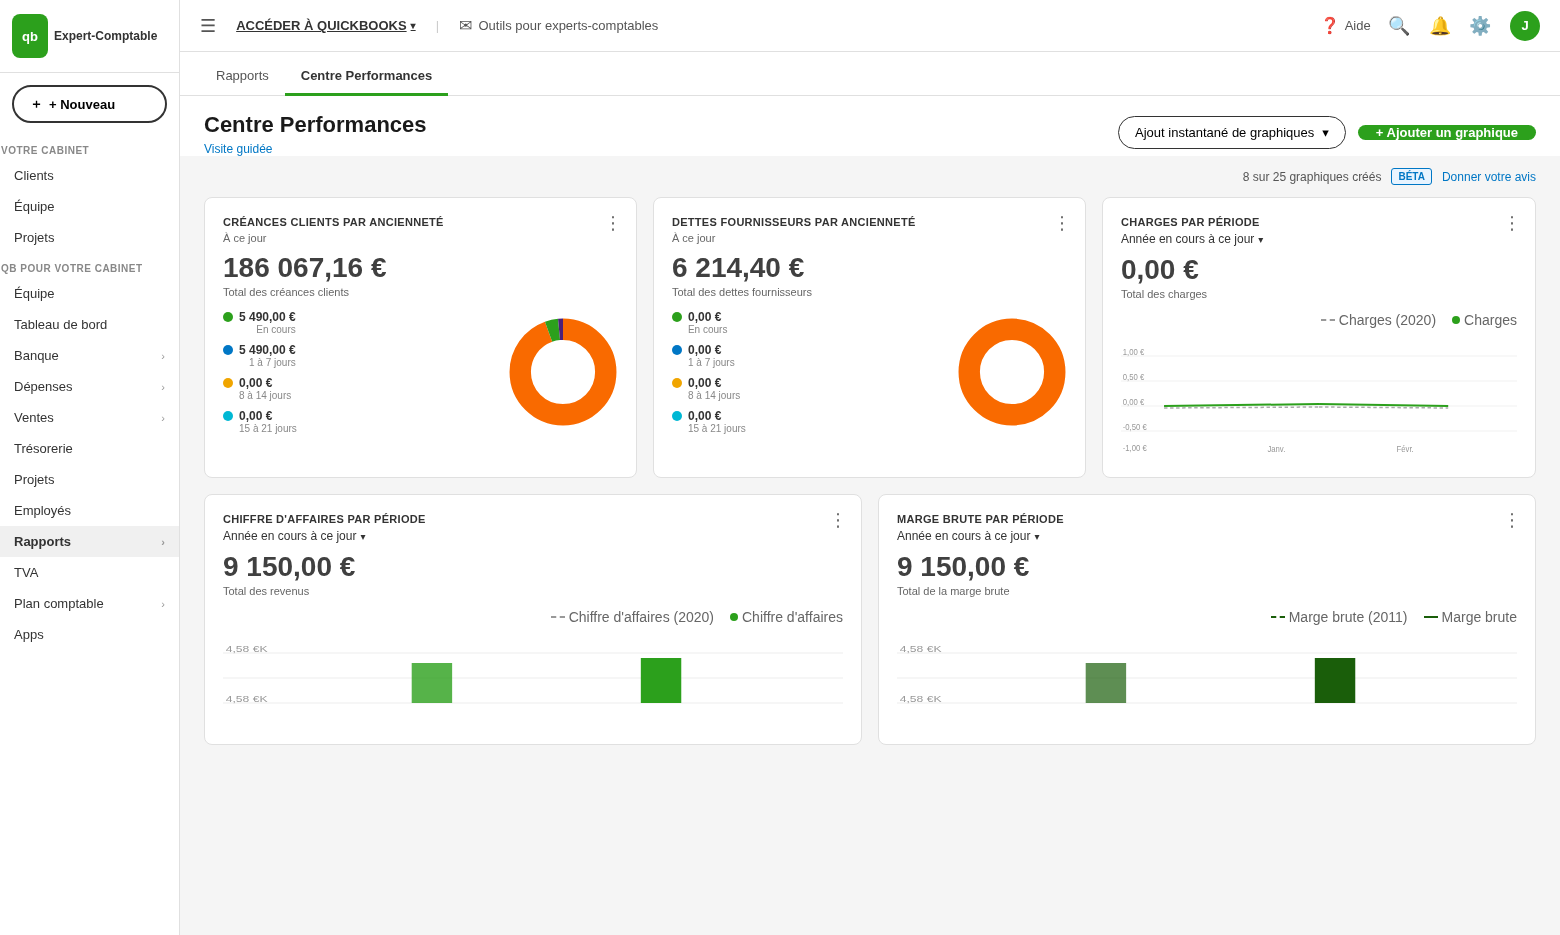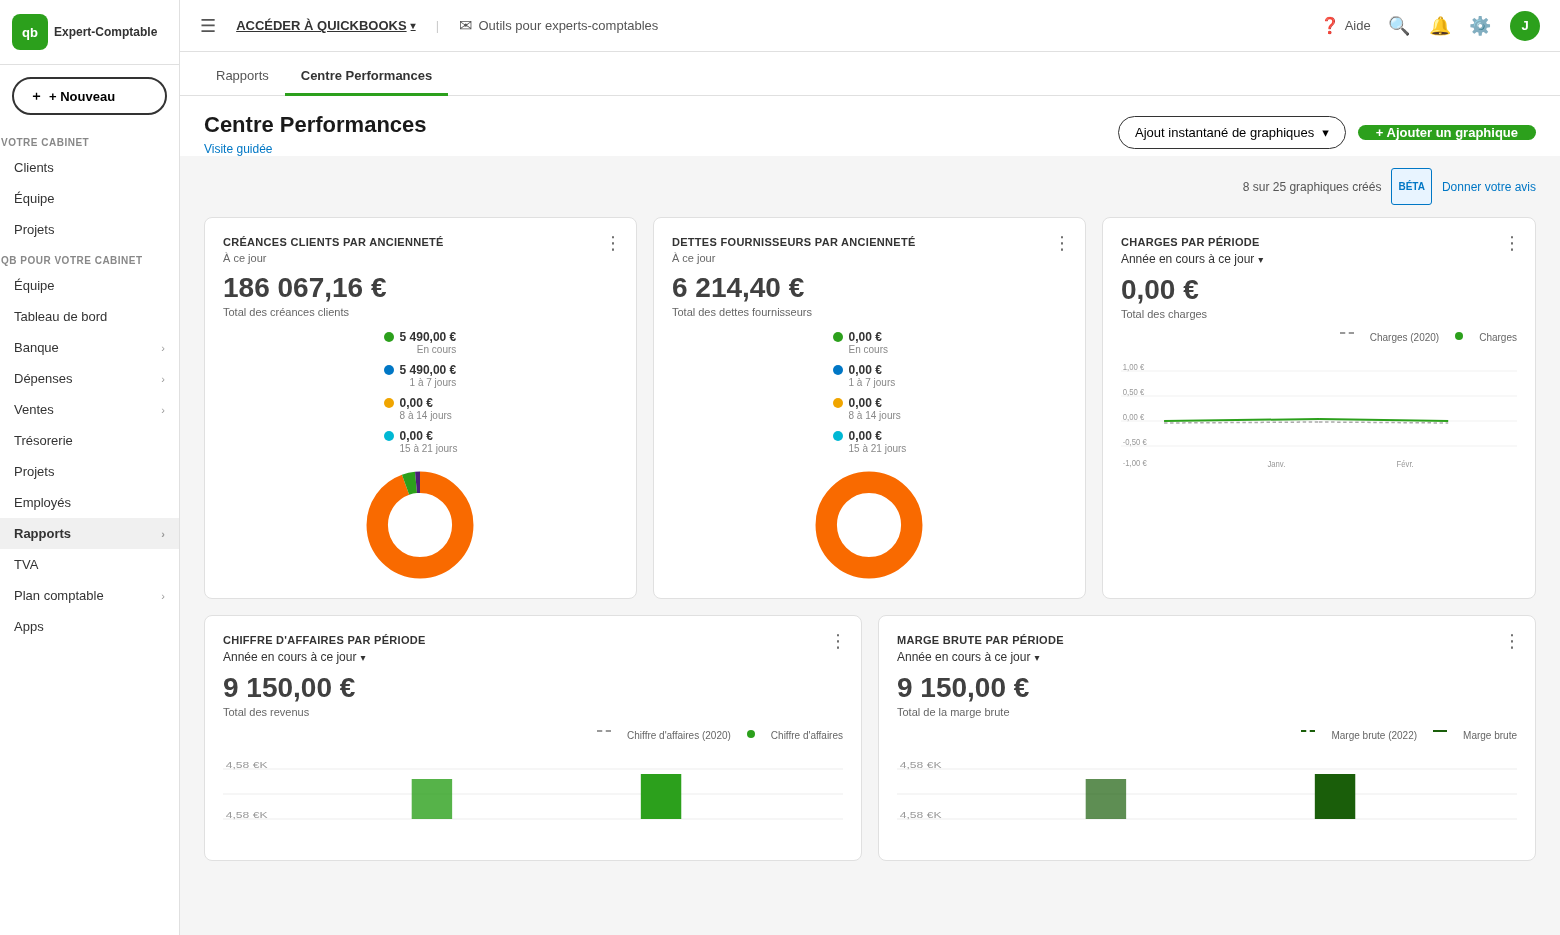--- a/index.html
+++ b/index.html
@@ -7,21 +7,21 @@
 
     
     .sidebar {
       width: 180px; min-width: 180px; background: #fff; border-right: 1px solid #e0e0e0;
       display: flex; flex-direction: column; padding: 0; overflow-y: auto;
     }
     .sidebar-logo {
       display: flex; align-items: center; padding: 14px 12px; border-bottom: 1px solid #e0e0e0;
     }
     .logo-circle {
-      width: 36px; height: 36px; background: #2ca01c; border-radius: 8px;
+      width: 36px; height: 44px; background: #2ca01c; border-radius: 8px;
       display: flex; align-items: center; justify-content: center;
       color: white; font-weight: bold; font-size: 13px; margin-right: 6px; flex-shrink: 0;
     }
     .logo-text { font-size: 12px; font-weight: 600; color: #333; line-height: 1.2; }
     .new-btn {
       margin: 12px; padding: 8px 16px; background: #fff; border: 2px solid #333;
       border-radius: 20px; cursor: pointer; font-size: 13px; font-weight: 600;
       display: flex; align-items: center; gap: 6px;
     }
     .sidebar-section-label {
@@ -93,52 +93,52 @@
     
     .content-area {
       flex: 1; overflow-y: auto; padding: 12px 24px 20px; background: #f5f5f5;
     }
     .content-meta {
       display: flex; align-items: center; justify-content: flex-end;
       gap: 10px; margin-bottom: 12px; font-size: 12px; color: #555;
     }
     .beta-badge {
       background: #e8f4ff; color: #0077c5; font-size: 10px; font-weight: 700;
-      padding: 12px 6px; border-radius: 3px; border: 1px solid #0077c5;
+      padding: 2px 6px; border-radius: 3px; border: 1px solid #0077c5;
     }
     .donner-avis { color: #0077c5; cursor: pointer; font-size: 12px; }
 
     
     .cards-row { display: flex; gap: 16px; margin-bottom: 16px; }
     .card {
       background: #fff; border-radius: 8px; border: 1px solid #e0e0e0;
       padding: 18px; position: relative; overflow: hidden;
     }
     .card-small { flex: 0 0 calc(33.33% - 11px); }
     .card-medium { flex: 0 0 calc(50% - 8px); }
     .card-menu-icon {
       position: absolute; top: 14px; right: 14px; cursor: pointer; color: #666; font-size: 18px;
     }
     .card-title { font-size: 11px; font-weight: 700; text-transform: uppercase; color: #333; margin-bottom: 4px; letter-spacing: 0.3px; }
     .card-subtitle { font-size: 11px; color: #666; margin-bottom: 8px; }
     .card-amount { font-size: 28px; font-weight: 700; color: #404040; margin-bottom: 2px; }
     .card-amount-label { font-size: 11px; color: #666; margin-bottom: 12px; }
-    .card-body { display: flex; align-items: center; gap: 16px; flex-direction: column; }
+    .card-body { display: flex; align-items: center; gap: 16px; }
     .card-legend { display: flex; flex-direction: column; gap: 8px; flex: 1; }
     .legend-item { display: flex; align-items: flex-start; gap: 6px; }
     .legend-dot {
       width: 10px; height: 10px; border-radius: 50%; flex-shrink: 0; margin-top: 2px;
     }
     .legend-value { font-weight: 600; font-size: 12px; }
     .legend-label { font-size: 10px; color: #888; text-align: right; }
 
     
     .donut-chart { width: 110px; height: 110px; flex-shrink: 0; }
     .chart-legend-row { display: flex; justify-content: flex-end; gap: 16px; margin-bottom: 4px; }
-    .chart-legend-item { display: flex; gap: 16px; font-size: 10px; color: #666; }
+    .chart-legend-item { display: flex; align-items: center; gap: 4px; font-size: 14px; color: #666; }
     .chart-legend-dot { width: 8px; height: 8px; border-radius: 50%; }
     .chart-legend-dash { width: 14px; height: 2px; border-top: 2px dashed #999; }
     .chart-legend-solid-dark { width: 14px; height: 2px; background: #1a5e0a; }
 
     
     .period-selector {
       display: flex; align-items: center; gap: 4px; font-size: 12px; color: #333;
       cursor: pointer; margin-bottom: 8px;
     }
     .period-chevron { font-size: 10px; }
@@ -449,21 +449,21 @@
         <div class="card-title">MARGE BRUTE PAR PÉRIODE</div>
         <div class="period-selector">
           <span>Année en cours à ce jour</span>
           <span class="period-chevron">▾</span>
         </div>
         <div class="card-amount">9 150,00 €</div>
         <div class="card-amount-label">Total de la marge brute</div>
         <div class="chart-legend-row">
           <div class="chart-legend-item">
             <div style="width:14px;height:2px;border-top:2px dashed #1a5e0a;"></div>
-            <span>Marge brute (2022)</span>
+            <span>Marge brute (2011)</span>
           </div>
           <div class="chart-legend-item">
             <div class="chart-legend-solid-dark"></div>
             <span>Marge brute</span>
           </div>
         </div>
         <svg width="100%" height="90" viewBox="0 0 460 90" preserveAspectRatio="none" style="margin-top:4px;">
           <line x1="0" y1="20" x2="460" y2="20" stroke="#e0e0e0" stroke-width="0.5"></line>
           <line x1="0" y1="45" x2="460" y2="45" stroke="#e0e0e0" stroke-width="0.5"></line>
           <line x1="0" y1="70" x2="460" y2="70" stroke="#e0e0e0" stroke-width="0.5"></line>

